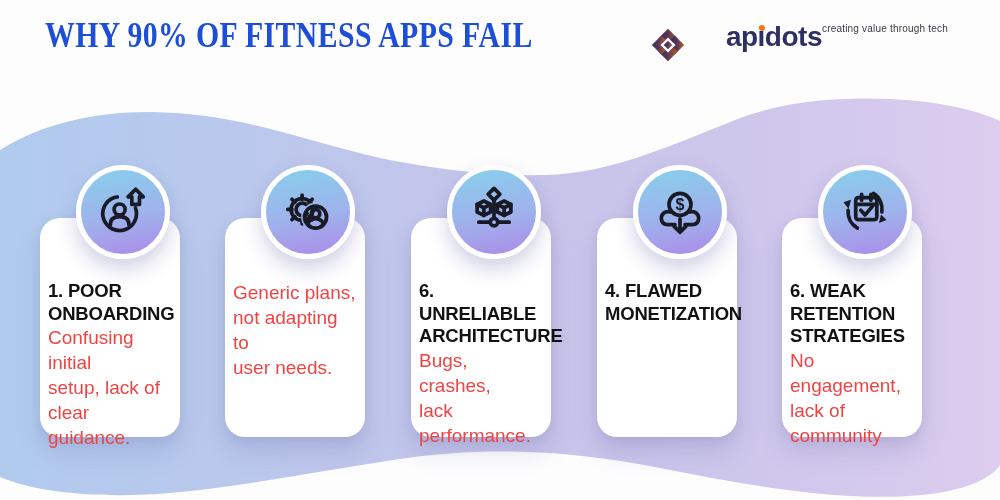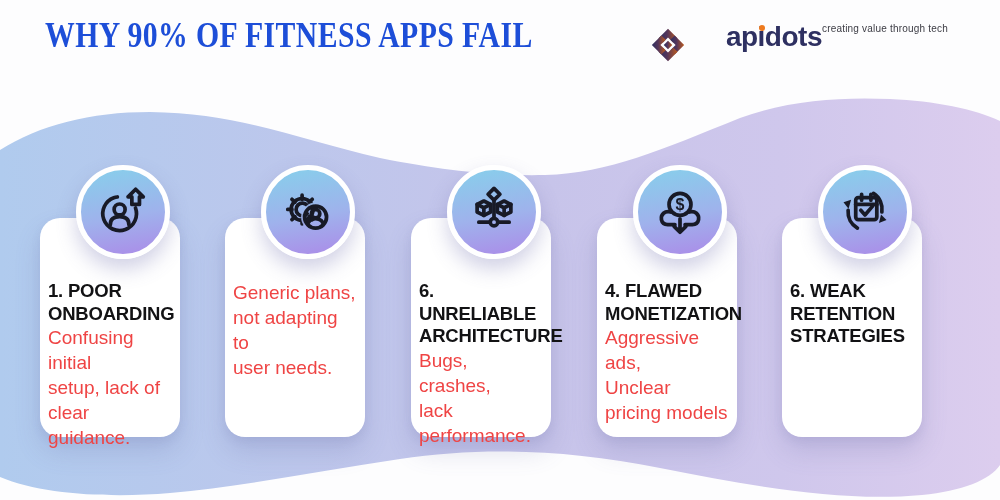--- a/index.html
+++ b/index.html
@@ -191,21 +191,20 @@
 </div>
 <div class="card card-3">
   <div class="card-title">6. UNRELIABLE
 ARCHITECTURE</div>
   <div class="card-desc">Bugs, crashes,
 lack performance.</div>
 </div>
 <div class="card card-4">
   <div class="card-title">4. FLAWED
 MONETIZATION</div>
-  <div class="card-desc">Aggressive ads,
-Unclear
-pricing models</div>
 </div>
 <div class="card card-5">
   <div class="card-title">6. WEAK
 RETENTION
 STRATEGIES</div>
+  <div class="card-desc">No engagement,
+lack of community</div>
 </div>
 
 </body></html>

